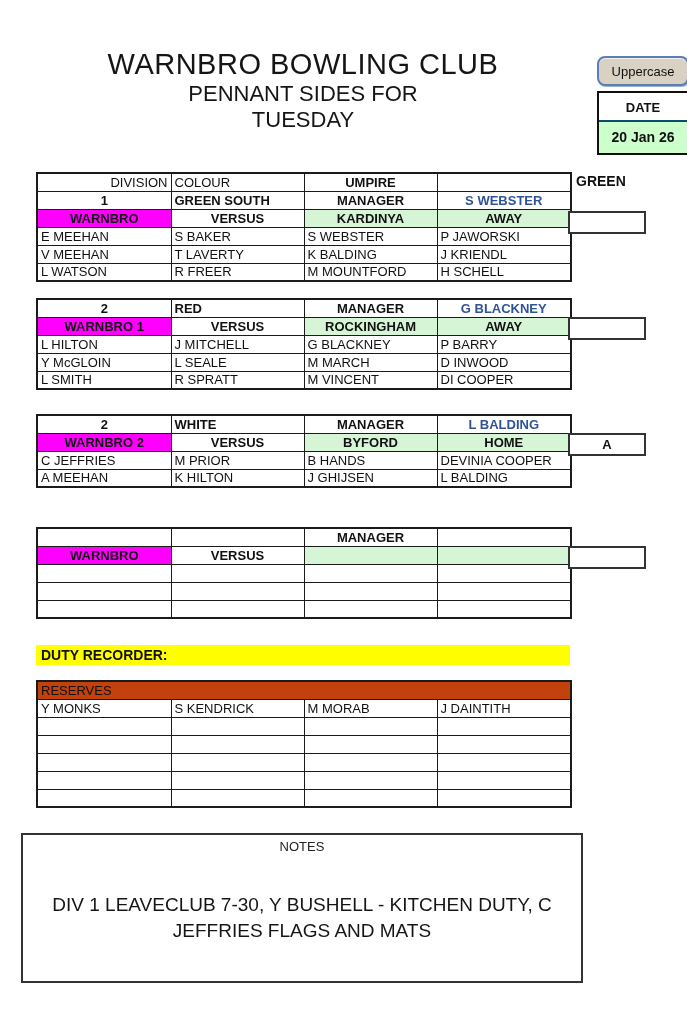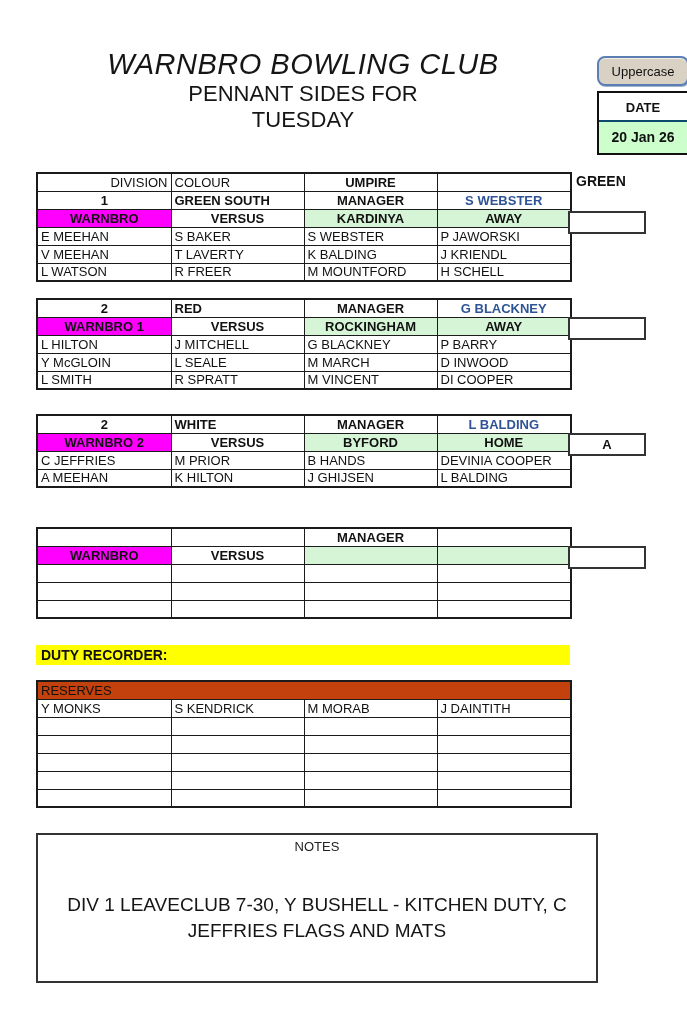--- a/index.html
+++ b/index.html
@@ -2,21 +2,21 @@
 <html><head>
 <meta charset="utf-8">
 <style>
   * { margin:0; padding:0; box-sizing:border-box; }
   html,body { background:#ffffff; }
   body { font-family:"Liberation Sans", sans-serif; color:#111; }
   .page { position:relative; width:687px; height:1024px; background:#fff; overflow:hidden; }
 
   
   .title-block { position:absolute; left:36px; top:48px; width:534px; text-align:center; }
-  .main-title { font-size:29px; font-weight:400; letter-spacing:0.5px; color:#151515;font-style:italic; }
+  .main-title { font-size:29px; font-weight:400; letter-spacing:0.5px; color:#151515; }
   .sub-title  { font-size:22px; font-weight:400; color:#151515; line-height:1.18; }
 
   .controls { position:absolute; left:597px; top:56px; width:94px; }
   .uc-btn { display:block; width:92px; height:30px; background:#d9d1c4; border:2px solid #5b7fb5;
             border-radius:8px; font-family:"Liberation Sans",sans-serif; font-size:13px; color:#111;
             box-shadow: inset 0 1px 0 #f3efe8, 1px 1px 0 #9fb3cf; cursor:pointer; }
   .date-box { margin-top:5px; border:2px solid #111; width:92px; }
   .date-label { height:29px; background:#fff; text-align:center; line-height:29px;
                 font-weight:bold; font-size:13px; border-bottom:2px solid #0c4a6e; }
   .date-value { height:31px; background:#ccffcc; text-align:center; line-height:31px;
@@ -34,21 +34,21 @@
 
   .side-note { position:absolute; left:540px; top:1px; font-weight:bold; font-size:14px; white-space:nowrap; }
   .side-box  { position:absolute; left:532px; width:78px; height:23px; border:2px solid #333; background:#fff;
                text-align:center; font-weight:bold; font-size:13px; line-height:20px; }
 
   .duty-bar { position:absolute; left:36px; top:645px; width:534px; height:20px; background:#ffff00;
               font-weight:bold; font-size:14px; line-height:20px; padding-left:5px; }
 
   .pink { background:#c2410c; font-weight:normal; }
 
-  .notes-box { position:absolute; left:36px; top:833px; width:562px; height:150px; border:2px solid #333; background:#fff; }
+  .notes-box { position:absolute; left:21px; top:833px; width:562px; height:150px; border:2px solid #333; background:#fff; }
   .notes-label { text-align:center; font-size:13px; color:#222; margin-top:4px; }
   .notes-text { margin:38px auto 0; width:520px; text-align:center; font-size:19px; color:#151515; line-height:1.35; }
 </style>
 </head>
 <body>
 
 <div class="page">
 
   <div class="title-block">
     <div class="main-title">WARNBRO BOWLING CLUB</div>

